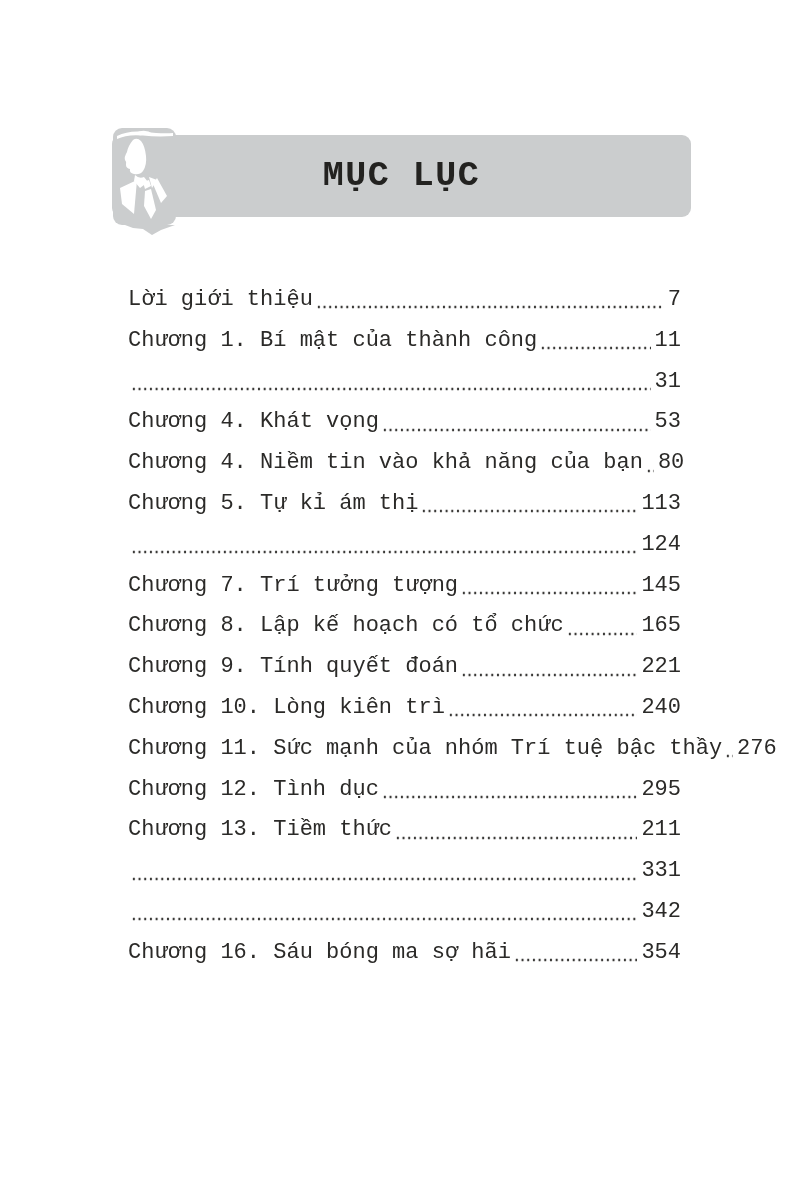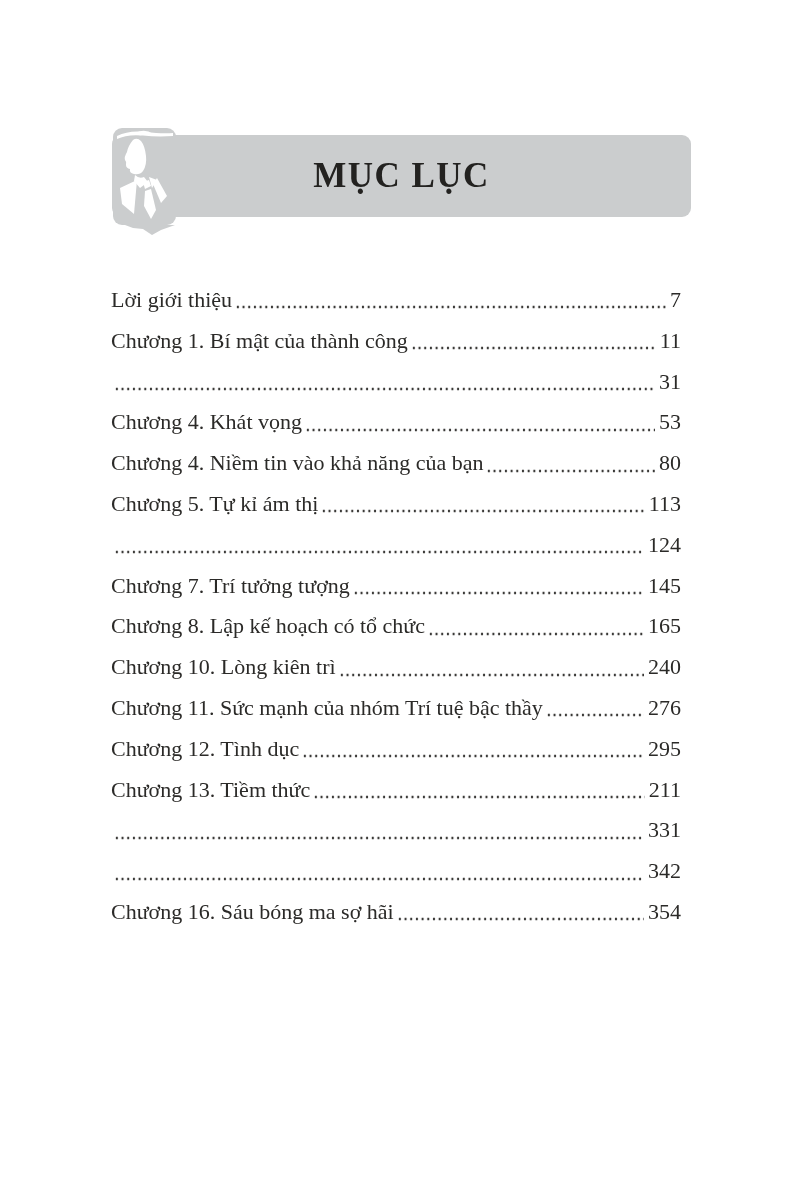--- a/index.html
+++ b/index.html
@@ -6,21 +6,21 @@
     margin: 0;
     padding: 0;
     background: #ffffff;
   }
   .page {
     position: relative;
     width: 806px;
     height: 1119px;
     background: #ffffff;
     overflow: hidden;
-    font-family: Liberation Serif, serif;
+    font-family: Liberation Mono, monospace;
     color: #2b2a28;
   }
 
   
   .banner {
     position: absolute;
     left: 112px;
     top: 135px;
     width: 579px;
     height: 82px;
@@ -52,20 +52,21 @@
     left: 111px;
     top: 280px;
     width: 570px;
   }
   .toc-row {
     display: flex;
     height: 40.8px;
     line-height: 40.8px;
     font-size: 22px;
     white-space: nowrap;
+    margin-left: 17px;
   }
   .toc-label {
     flex: 0 0 auto;
   }
   .toc-dots {
     flex: 1 1 auto;
     min-width: 8px;
     margin: 0 4px 0 3px;
     background-image: radial-gradient(circle, #3b3a38 1.05px, rgba(0,0,0,0) 1.5px);
     background-size: 5.7px 5.7px;
@@ -147,20 +148,25 @@
     <span class="toc-label">Chương 7. Trí tưởng tượng</span>
     <span class="toc-dots"></span>
     <span class="toc-page">145</span>
   </div>
       <div class="toc-row">
     <span class="toc-label">Chương 8. Lập kế hoạch có tổ chức</span>
     <span class="toc-dots"></span>
     <span class="toc-page">165</span>
   </div>
       <div class="toc-row">
+    <span class="toc-label">Chương 9. Tính quyết đoán</span>
+    <span class="toc-dots"></span>
+    <span class="toc-page">221</span>
+  </div>
+      <div class="toc-row">
     <span class="toc-label">Chương 10. Lòng kiên trì</span>
     <span class="toc-dots"></span>
     <span class="toc-page">240</span>
   </div>
       <div class="toc-row">
     <span class="toc-label">Chương 11. Sức mạnh của nhóm Trí tuệ bậc thầy</span>
     <span class="toc-dots"></span>
     <span class="toc-page">276</span>
   </div>
       <div class="toc-row">

